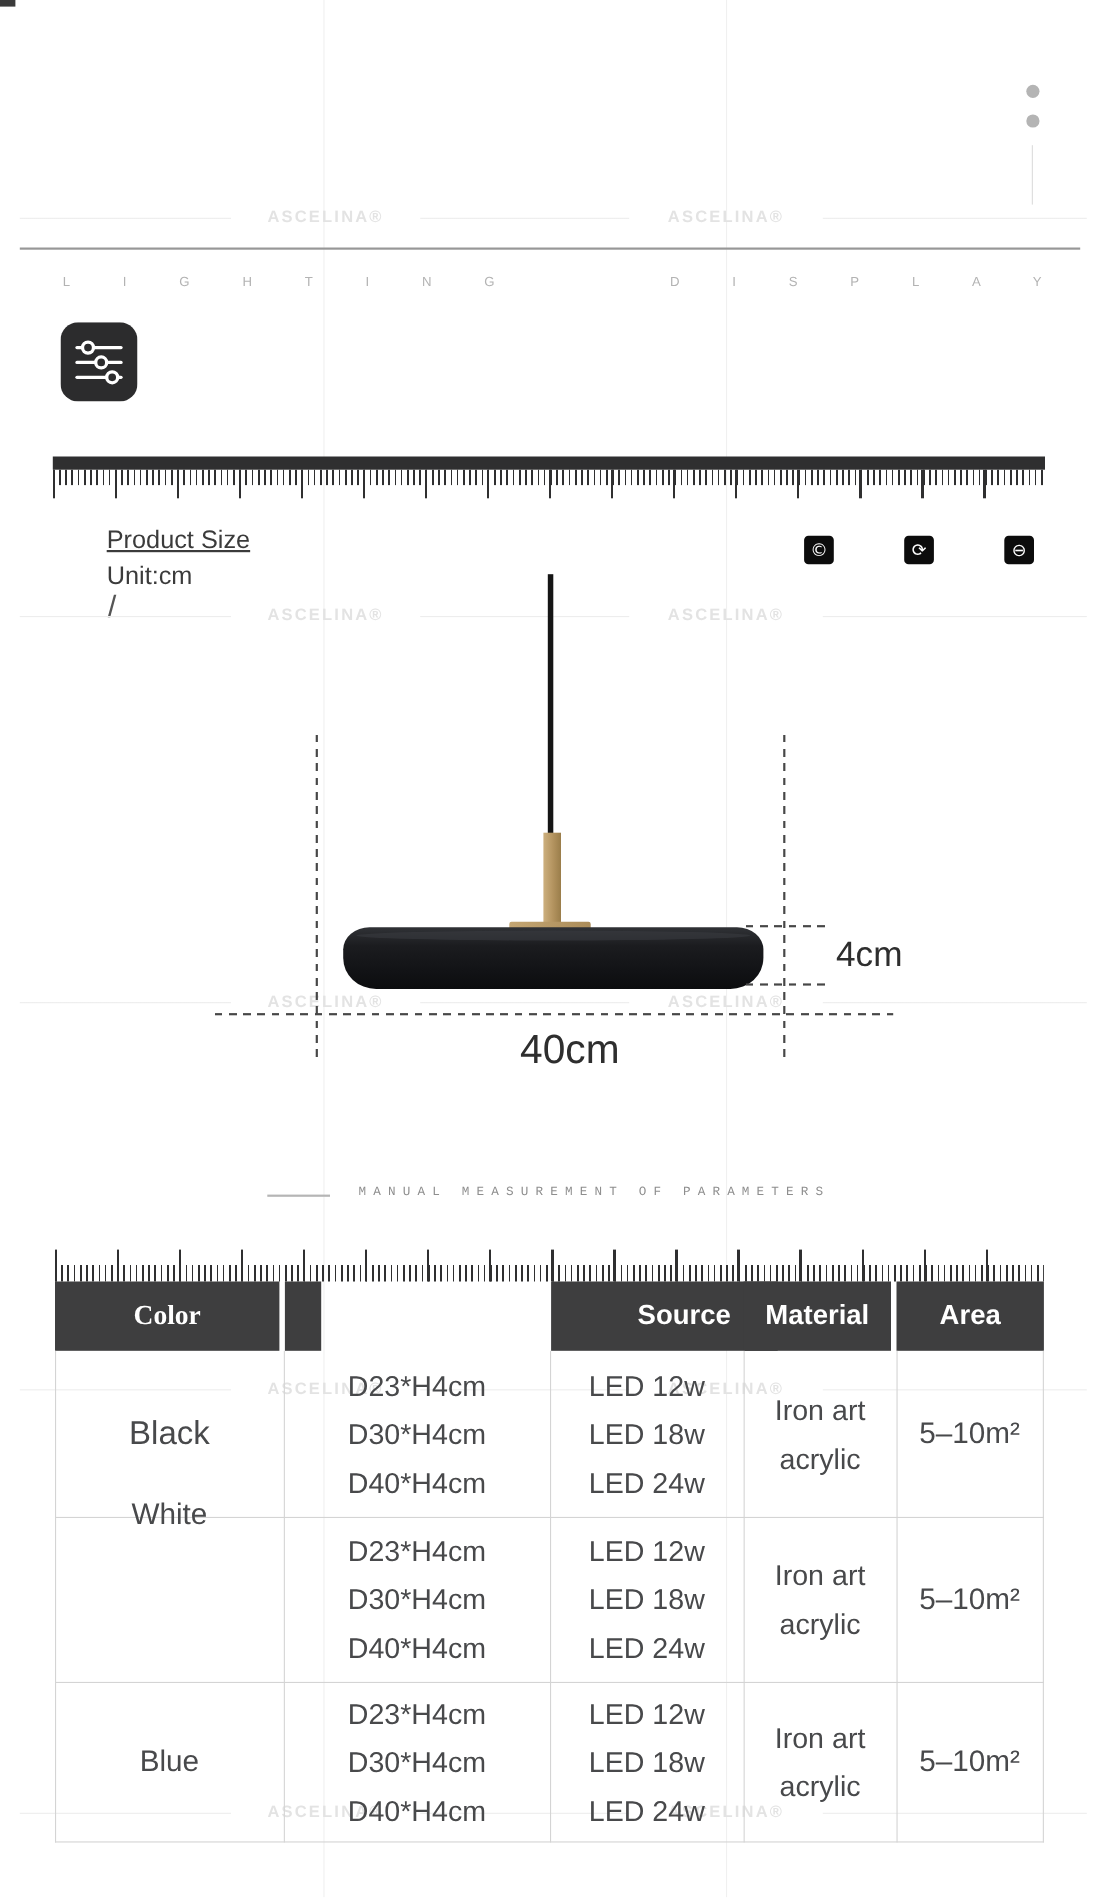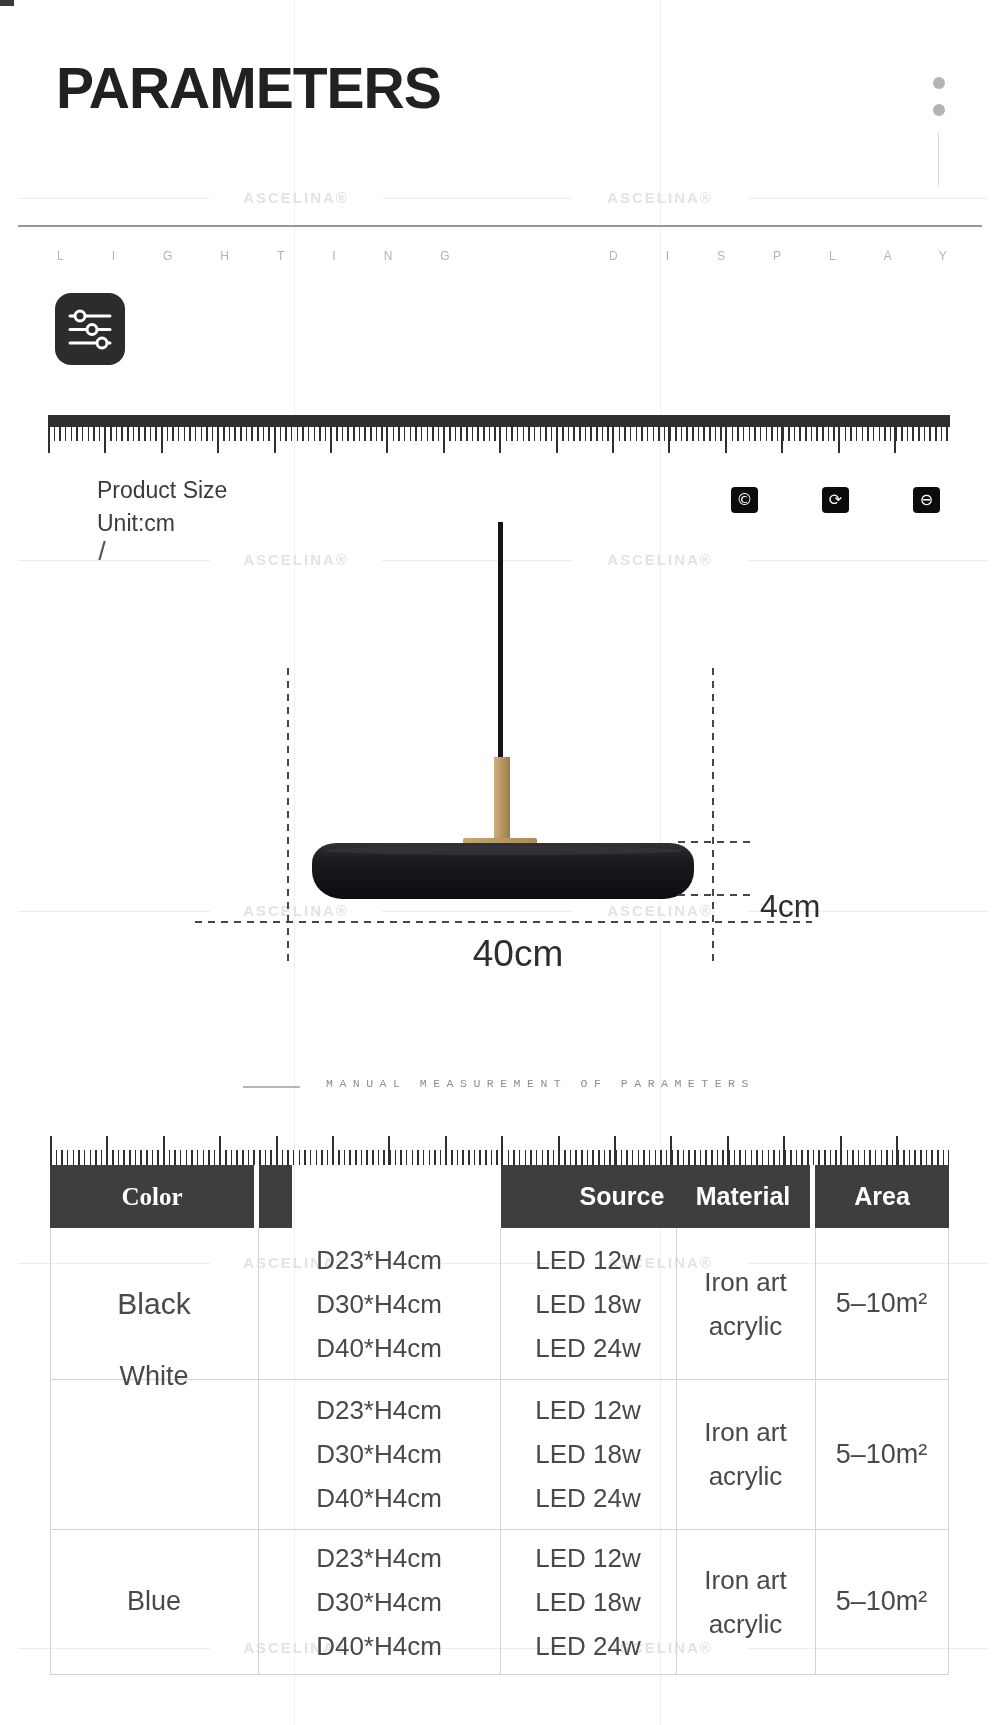--- a/index.html
+++ b/index.html
@@ -75,21 +75,20 @@
   </div>
   <div class="wm-row" style="top:1254px;">
     <span class="wm-text wm-t1">ASCELINA®</span>
     <span class="wm-text wm-t2">ASCELINA®</span>
   </div>
   <div class="wm-row" style="top:1639px;">
     <span class="wm-text wm-t1">ASCELINA®</span>
     <span class="wm-text wm-t2">ASCELINA®</span>
   </div>
 
-  <div class="abs title" style="left:56px;top:58px;">PARAMETERS</div>
 
   <div class="dot" style="left:933px;top:77px;"></div>
   <div class="dot" style="left:933px;top:104px;"></div>
   <div class="abs" style="left:938px;top:132px;width:1px;height:54px;background:#dcdcdc;"></div>
 
   <div class="abs" style="left:18px;top:225px;width:964px;height:2px;background:#979797;"></div>
 
   <div class="abs tagline" style="left:57px;top:249px;">LIGHTING DISPLAY</div>
 
   <div class="abs" style="left:55px;top:293px;width:70px;height:72px;">
@@ -103,21 +102,21 @@
       <circle cx="47" cy="50" r="5" fill="#2c2c2d" stroke="#fff" stroke-width="3"></circle>
     </svg>
   </div>
 
   <div class="abs" style="left:48px;top:415px;width:902px;height:12px;background:#2f2f30;"></div>
   <div class="abs" style="left:48px;top:427px;width:902px;height:26px;">
     <div class="ticks-small" style="top:0;height:14px;"></div>
     <div class="ticks-tall" style="height:26px;"></div>
   </div>
 
-  <div class="abs prodline" style="left:97px;top:477px;">Product Size</div>
+  <div class="abs prodline" style="left:97px;top:477px;text-decoration:underline;">Product Size</div>
   <div class="abs prodline" style="left:97px;top:510px;">Unit:cm</div>
   <div class="abs" style="left:98px;top:536px;font-size:28px;color:#555;">/</div>
 
   <div class="iconsq" style="left:731px;">
       <span>©</span>
     </div>
   <div class="iconsq" style="left:822px;">
       <span>⟳</span>
     </div>
   <div class="iconsq" style="left:913px;">
@@ -131,21 +130,21 @@
        border-radius:24px 24px 30px 30px / 20px 20px 28px 28px;
        background:linear-gradient(180deg,#303236 0%,#1b1c1f 30%,#121316 70%,#0c0d0f 100%);">
     <div style="position:absolute;left:12px;right:12px;top:3px;height:9px;border-radius:50%;background:#3a3c41;opacity:.55;"></div>
   </div>
 
   <div class="dashv" style="left:287px;top:668px;height:298px;"></div>
   <div class="dashv" style="left:712px;top:668px;height:298px;"></div>
   <div class="dashh" style="left:678px;top:841px;width:72px;"></div>
   <div class="dashh" style="left:678px;top:894px;width:72px;"></div>
   <div class="dashh" style="left:195px;top:921px;width:617px;"></div>
-  <div class="dimlabel" style="left:760px;top:888px;font-size:32px;">4cm</div>
+  <div class="dimlabel" style="left:760px;top:849px;font-size:32px;">4cm</div>
   <div class="dimlabel" style="left:458px;top:933px;width:120px;text-align:center;font-size:37px;">40cm</div>
 
   <div class="abs" style="left:243px;top:1086px;width:57px;height:2px;background:#b5b5b5;"></div>
   <div class="abs footnote" style="left:326px;top:1077px;">MANUAL MEASUREMENT OF PARAMETERS</div>
 
   <div class="abs" style="left:50px;top:1136px;width:899px;height:29px;">
     <div class="ticks-small" style="bottom:0;height:15px;"></div>
     <div class="ticks-tall" style="height:29px;"></div>
   </div>
 

